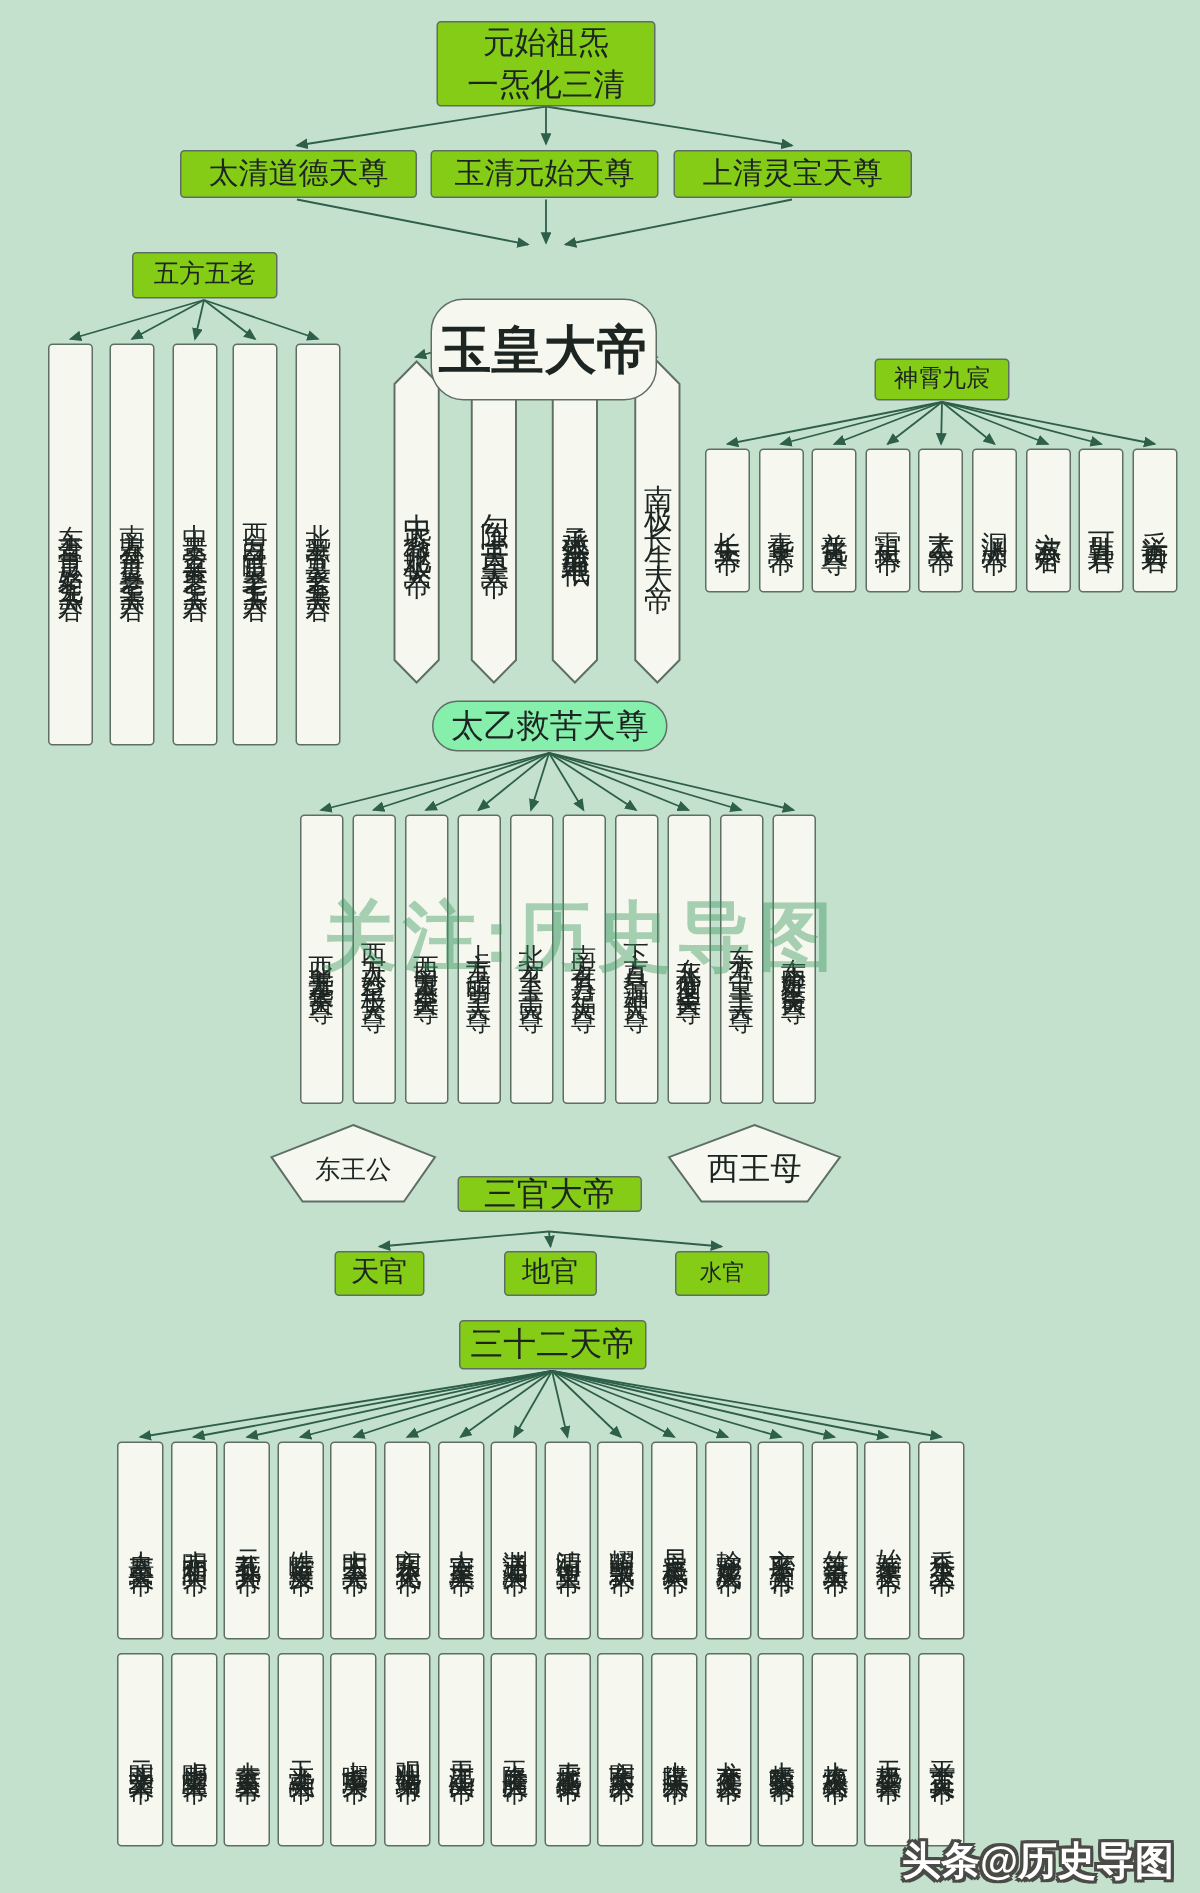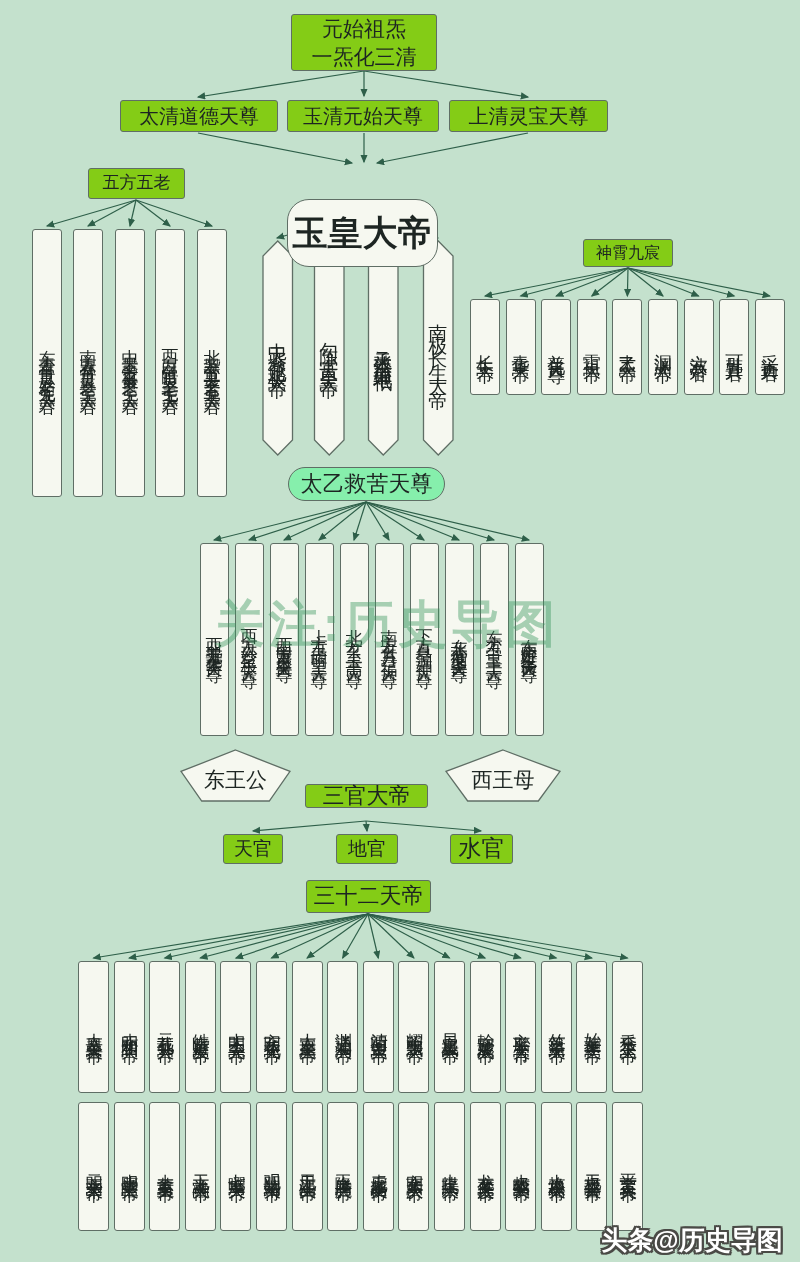--- a/index.html
+++ b/index.html
@@ -119,26 +119,26 @@
     <div class="node vcol" style="left: 199.5px; top: 543px; width: 29px; height: 193px; font-size: 17px; letter-spacing: 3.3px;">西北方无量太华天尊</div>
     <div class="node vcol" style="left: 234.5px; top: 543px; width: 29px; height: 193px; font-size: 17px; letter-spacing: 5.9px;">西方太妙至极天尊</div>
     <div class="node vcol" style="left: 269.5px; top: 543px; width: 29px; height: 193px; font-size: 17px; letter-spacing: 3.3px;">西南方太灵虚皇天尊</div>
     <div class="node vcol" style="left: 304.5px; top: 543px; width: 29px; height: 193px; font-size: 17px; letter-spacing: 5.9px;">上方玉虚明皇天尊</div>
     <div class="node vcol" style="left: 339.5px; top: 543px; width: 29px; height: 193px; font-size: 17px; letter-spacing: 5.9px;">北方玄上玉高天尊</div>
     <div class="node vcol" style="left: 374.5px; top: 543px; width: 29px; height: 193px; font-size: 17px; letter-spacing: 5.9px;">南方玄真万福天尊</div>
     <div class="node vcol" style="left: 409.5px; top: 543px; width: 29px; height: 193px; font-size: 17px; letter-spacing: 5.9px;">下方真皇洞神天尊</div>
     <div class="node vcol" style="left: 444.5px; top: 543px; width: 29px; height: 193px; font-size: 17px; letter-spacing: 3.3px;">东北方度仙上圣天尊</div>
     <div class="node vcol" style="left: 479.5px; top: 543px; width: 29px; height: 193px; font-size: 17px; letter-spacing: 5.9px;">东方玉宝皇上天尊</div>
     <div class="node vcol" style="left: 514.5px; top: 543px; width: 29px; height: 193px; font-size: 17px; letter-spacing: 3.3px;">东南方好生度命天尊</div>
-    <div class="node shapetext" style="left: 181px; top: 758px; width: 109px; height: 43px; font-size: 21px; writing-mode: horizontal-tb;">东王公</div>
+    <div class="node shapetext" style="left: 181px; top: 758px; width: 109px; height: 43px; font-size: 17px; writing-mode: horizontal-tb; font-family: Liberation Serif, serif;">东王公</div>
     <div class="node shapetext" style="left: 446px; top: 758px; width: 114px; height: 43px; font-size: 21px; writing-mode: horizontal-tb;">西王母</div>
     <div class="node hbox" style="left: 305px; top: 784px; width: 123px; height: 24px; font-size: 22px;">三官大帝</div>
     <div class="node hbox" style="left: 223px; top: 834px; width: 60px; height: 30px; font-size: 19px;">天官</div>
     <div class="node hbox" style="left: 336px; top: 834px; width: 62px; height: 30px; font-size: 19px;">地官</div>
-    <div class="node hbox" style="left: 450px; top: 834px; width: 63px; height: 30px; font-size: 23px;">水官</div>
+    <div class="node hbox" style="left: 450px; top: 834px; width: 63px; height: 30px; font-size: 15px;">水官</div>
     <div class="node hbox" style="left: 306px; top: 880px; width: 125px; height: 33px; font-size: 22px;">三十二天帝</div>
     <div class="node vcol" style="left: 78px; top: 961px; width: 31px; height: 132px; font-size: 17.5px; letter-spacing: 2.8px;">太皇黄曾天帝</div>
     <div class="node vcol" style="left: 78px; top: 1102px; width: 31px; height: 129px; font-size: 17.5px; letter-spacing: 2.3px;">元明文举天帝</div>
     <div class="node vcol" style="left: 113.6px; top: 961px; width: 31px; height: 132px; font-size: 17.5px; letter-spacing: 2.8px;">赤明和阳天帝</div>
     <div class="node vcol" style="left: 113.6px; top: 1102px; width: 31px; height: 129px; font-size: 17.5px; letter-spacing: 2.3px;">虚明堂曜天帝</div>
     <div class="node vcol" style="left: 149.2px; top: 961px; width: 31px; height: 132px; font-size: 17.5px; letter-spacing: 2.8px;">元载孔升天帝</div>
     <div class="node vcol" style="left: 149.2px; top: 1102px; width: 31px; height: 129px; font-size: 17.5px; letter-spacing: 2.3px;">太黄翁重天帝</div>
     <div class="node vcol" style="left: 184.8px; top: 961px; width: 31px; height: 132px; font-size: 17.5px; letter-spacing: 2.8px;">皓庭霄度天帝</div>
     <div class="node vcol" style="left: 184.8px; top: 1102px; width: 31px; height: 129px; font-size: 17.5px; letter-spacing: 2.3px;">无上常融天帝</div>
     <div class="node vcol" style="left: 220.4px; top: 961px; width: 31px; height: 132px; font-size: 17.5px; letter-spacing: 2.8px;">太明玉完天帝</div>

